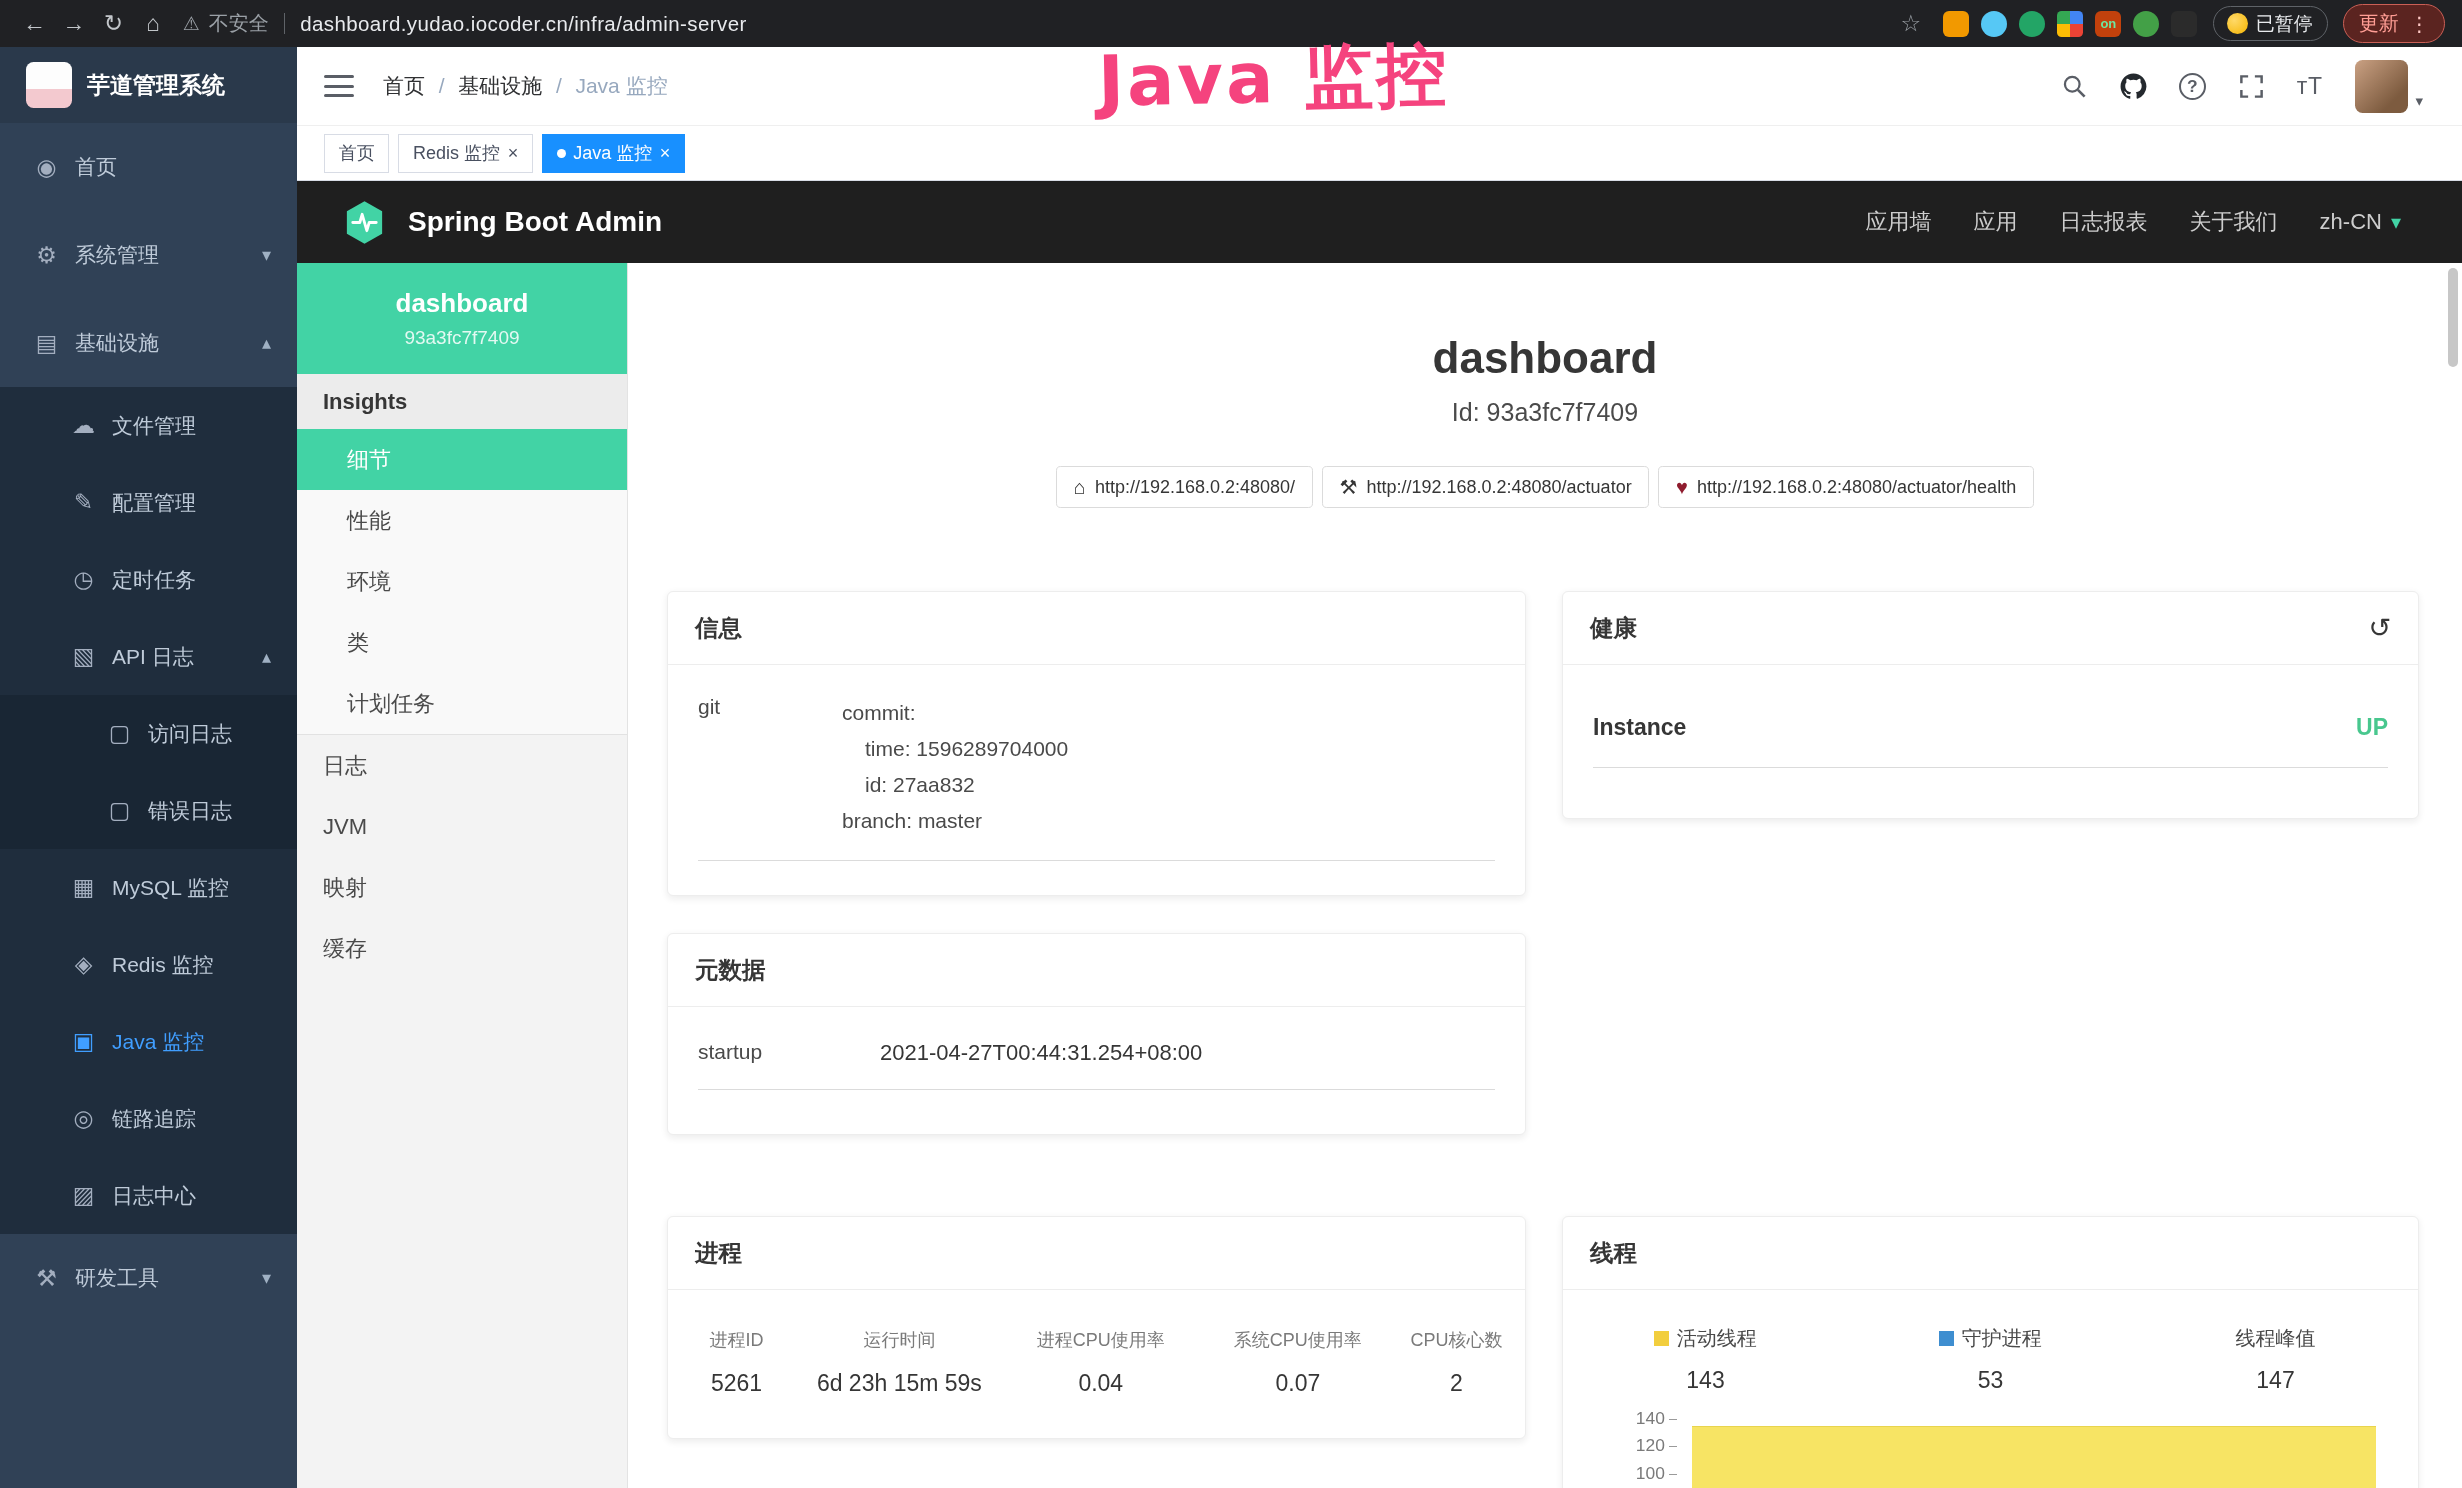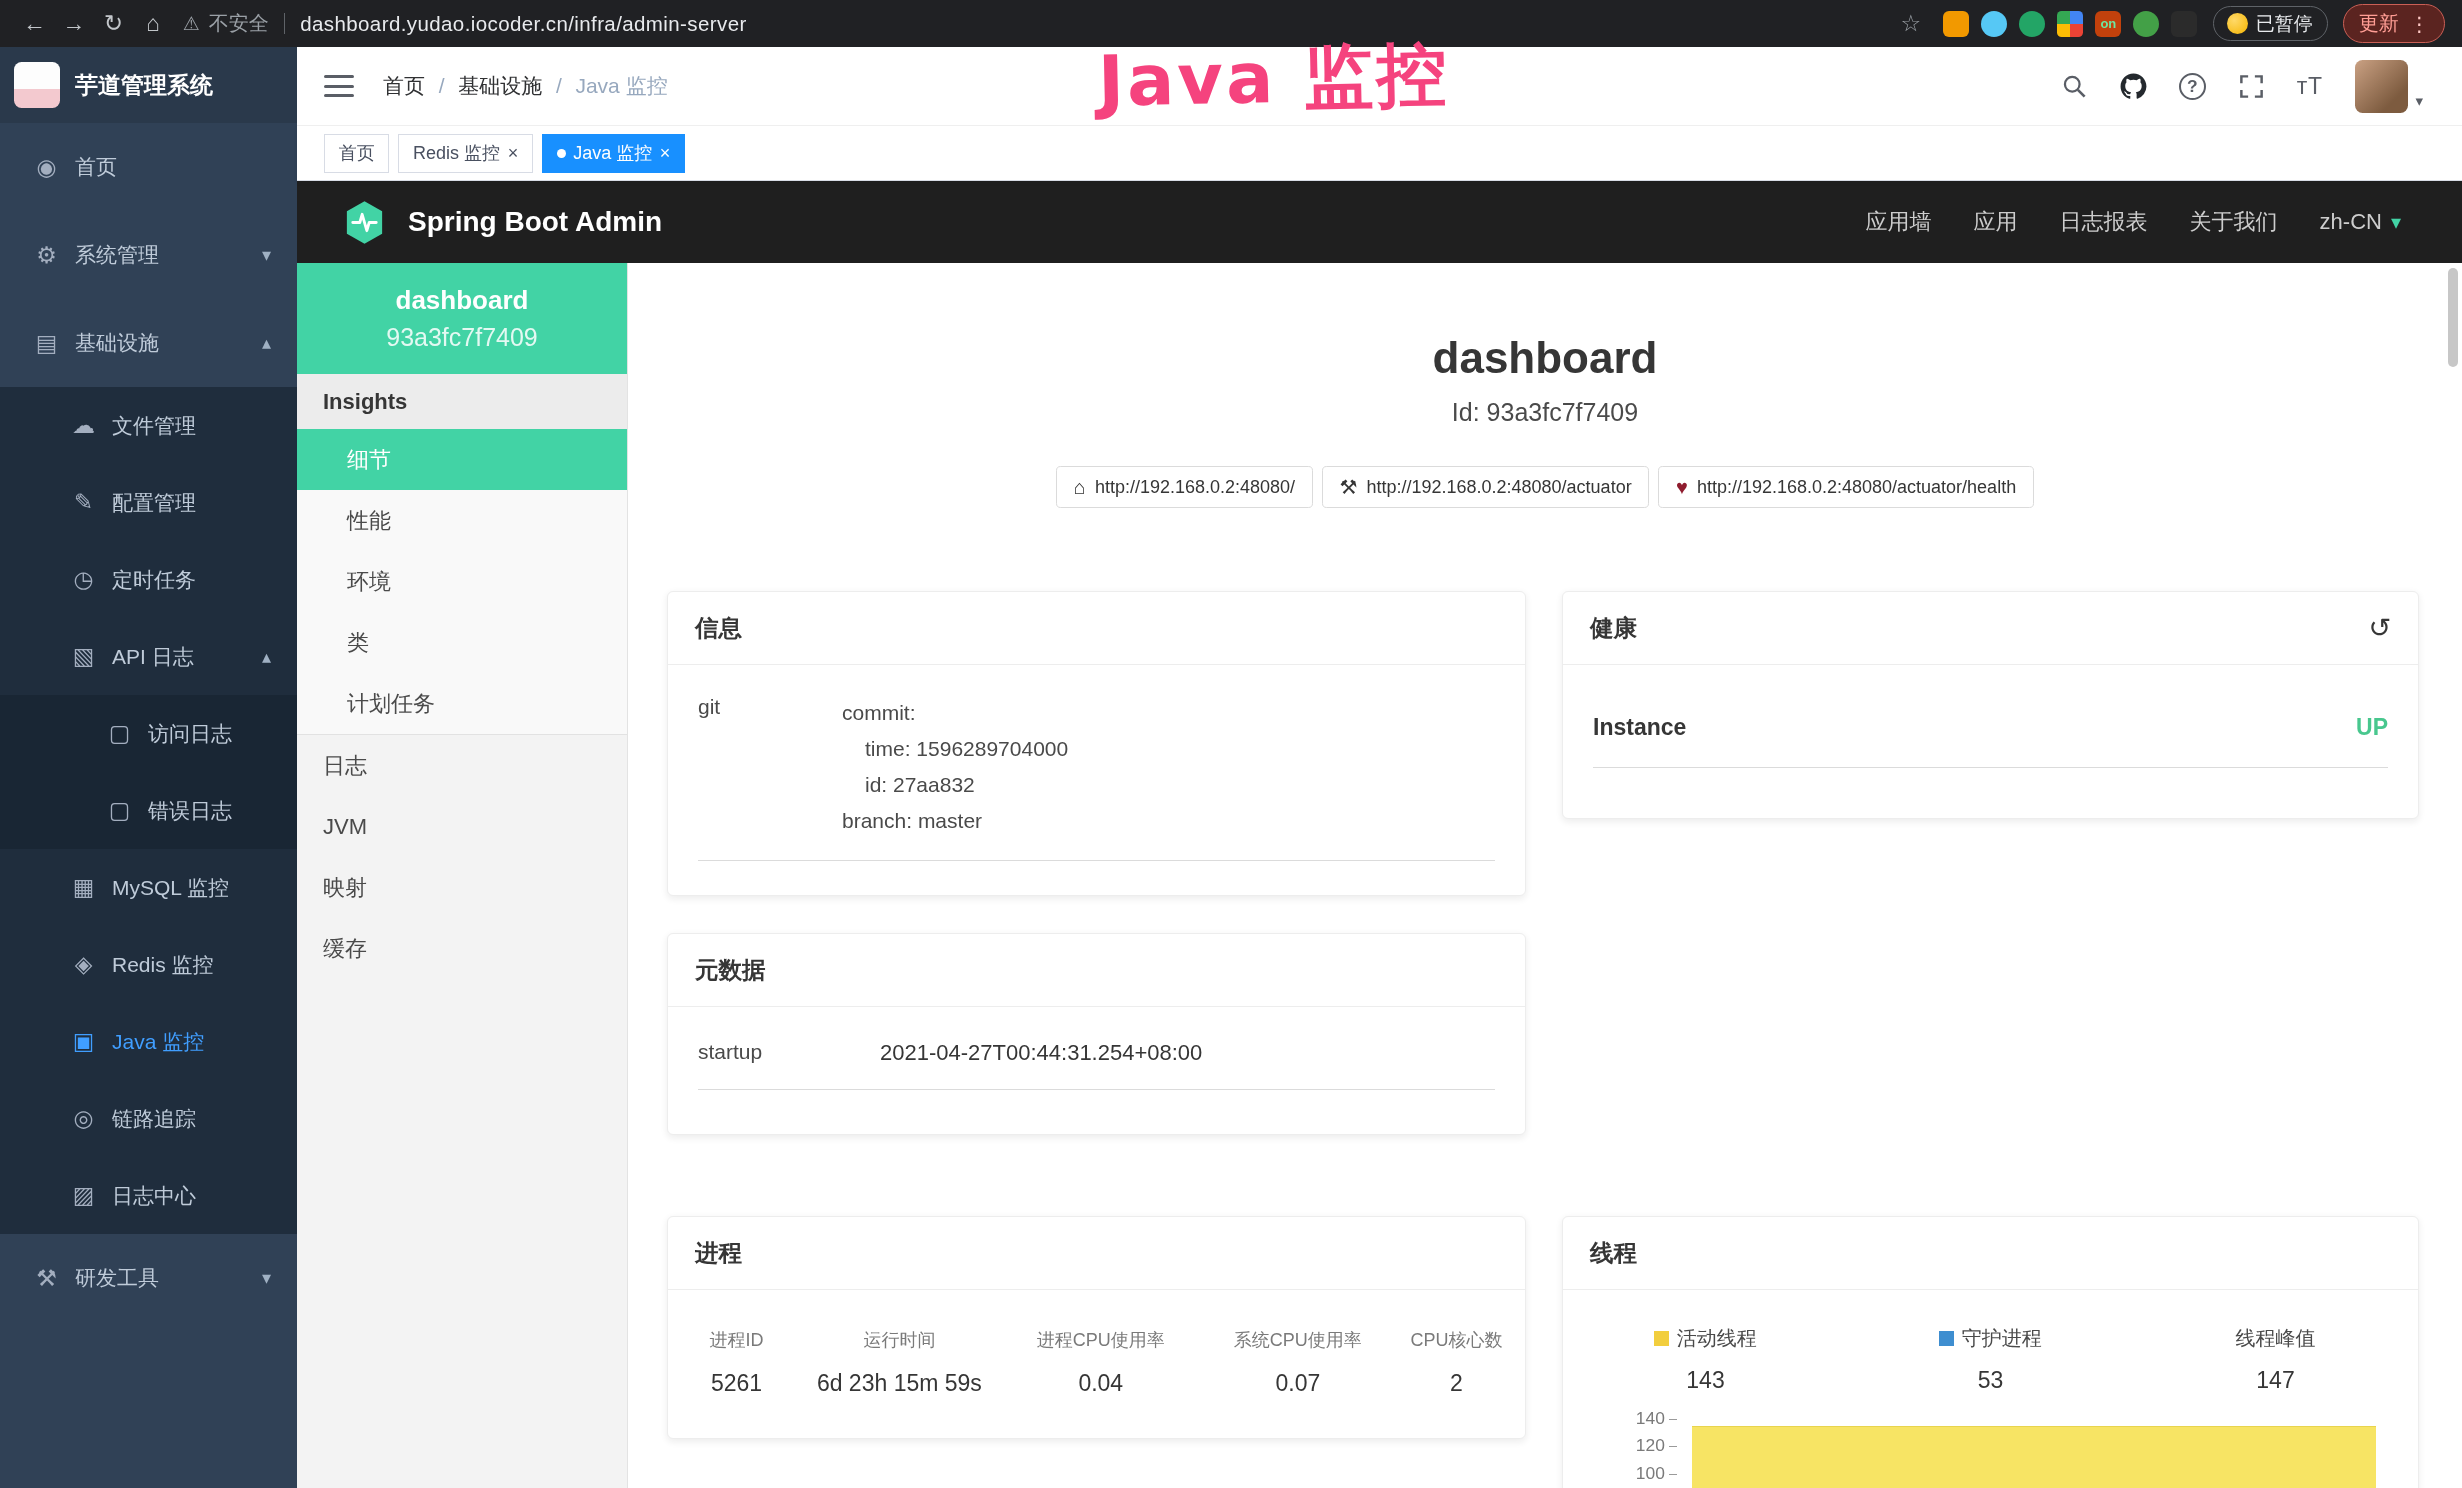--- a/index.html
+++ b/index.html
@@ -29,21 +29,21 @@
   .paused-chip { display:flex; align-items:center; gap:7.6px; border:0.8px solid #5f6368; border-radius:758px; padding:3.8px 13.7px; font-size:19px; color:#e8eaed; margin-right:10.6px; cursor:pointer; }
   .face { width:21px; height:21px; border-radius:50%; background:radial-gradient(circle at 35% 35%, #ffd968, #f5b400); }
   .update-chip { display:flex; align-items:center; gap:10.6px; background:#5b2420; border:0.8px solid #ca5f55; border-radius:758px; padding:4.6px 15px; font-size:20px; color:#ff9d94; cursor:pointer; }
   .kebab { color:#ffc9c4; font-size:20px; }
 
   
   .app { flex:1; display:flex; min-height:0; }
 
   
   .app-sidebar { width:297px; flex:0 0 auto; background:var(--sidebar-bg,#304156); color:#bfcbd9; overflow:hidden; }
-  .logo-row { height:76px; display:flex; align-items:center; gap:15px; padding-left:14px; background:rgba(0,0,0,.12); }
+  .logo-row { height:76px; display:flex; align-items:center; gap:15px; padding-left:26px; background:rgba(0,0,0,.12); }
   .logo-img { width:46px; height:46px; border-radius:7.6px; background:linear-gradient(180deg,#fdfdfd 58%,#f3c9cf 58%); }
   .logo-title { color:#fff; font-size:23px; font-weight:bold; }
   .s-item { position:relative; display:flex; align-items:center; font-size:21px; color:#bfcbd9; cursor:pointer; }
   .lvl0 { height:88px; padding-left:30px; }
   .lvl1 { height:77px; padding-left:67px; background:var(--sidebar-sub-bg,#1f2d3d); }
   .lvl2 { height:77px; padding-left:103px; background:#192634; }
   .s-icon { width:33px; margin-right:12px; font-size:23px; color:#a3aebf; text-align:center; flex:0 0 auto; }
   .s-caret { position:absolute; right:26px; font-size:18px; color:#9fb0c3; }
   .s-item.active, .s-item.active .s-icon { color:var(--active-link,#409eff); }
 
@@ -80,21 +80,21 @@
   .sba-brand { color:#fff; font-size:28px; font-weight:bold; }
   .sba-nav { margin-left:auto; display:flex; align-items:center; gap:42px; font-size:22px; color:#cdcdcd; }
   .sba-nav > div { cursor:pointer; }
   .lang { display:flex; align-items:center; gap:9px; }
   .lang-caret { color:var(--sba-green,#42d3a5); font-size:20px; }
 
   .sba-body { flex:1; display:flex; min-height:0; }
   .sba-sidebar { width:331px; flex:0 0 auto; background:#f3f3f3; border-right:0.8px solid #e3e3e3; }
   .inst-header { height:111px; background:var(--sba-green,#42d3a5); color:#fff; display:flex; flex-direction:column; justify-content:center; align-items:center; gap:7.6px; }
   .inst-name { font-size:26px; font-weight:bold; }
-  .inst-id { font-size:25px; color:rgba(255,255,255,.85); }
+  .inst-id { font-size:19px; color:rgba(255,255,255,.85); }
   .sba-section-label { height:55px; display:flex; align-items:center; padding-left:26px; font-size:22px; font-weight:bold; color:#363636; background:#ececec; }
   .sba-sub { background:#f9f9f9; border-bottom:0.8px solid #e2e2e2; }
   .sba-sub-item { height:61px; display:flex; align-items:center; padding-left:50px; font-size:22px; color:#4a4a4a; cursor:pointer; }
   .sba-sub-item.active { background:var(--sba-green,#42d3a5); color:#fff; }
   .sba-item { height:61px; display:flex; align-items:center; padding-left:26px; font-size:22px; color:#4a4a4a; cursor:pointer; }
 
   .sba-content { flex:1; position:relative; background:#fff; overflow:hidden; }
   .content-scroll { position:absolute; right:3.8px; top:4.6px; width:10.6px; height:99px; border-radius:5.3px; background:#c7c7c7; z-index:20; }
 
   .page-title { position:absolute; top:70px; left:0; width:100%; text-align:center; font-size:44px; font-weight:bold; color:#363636; }

